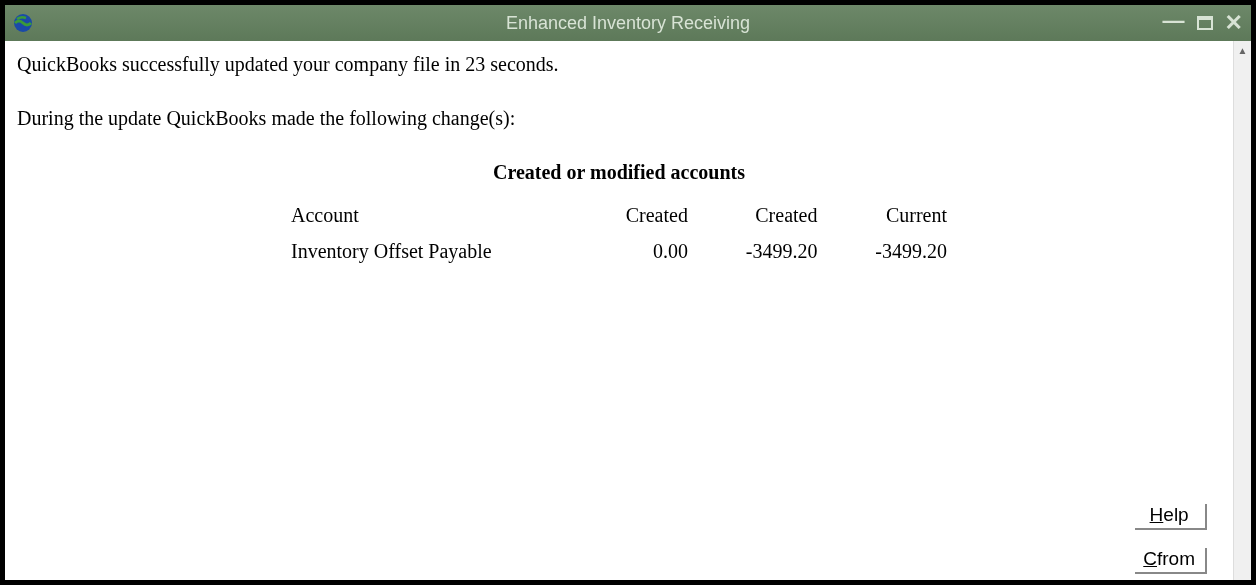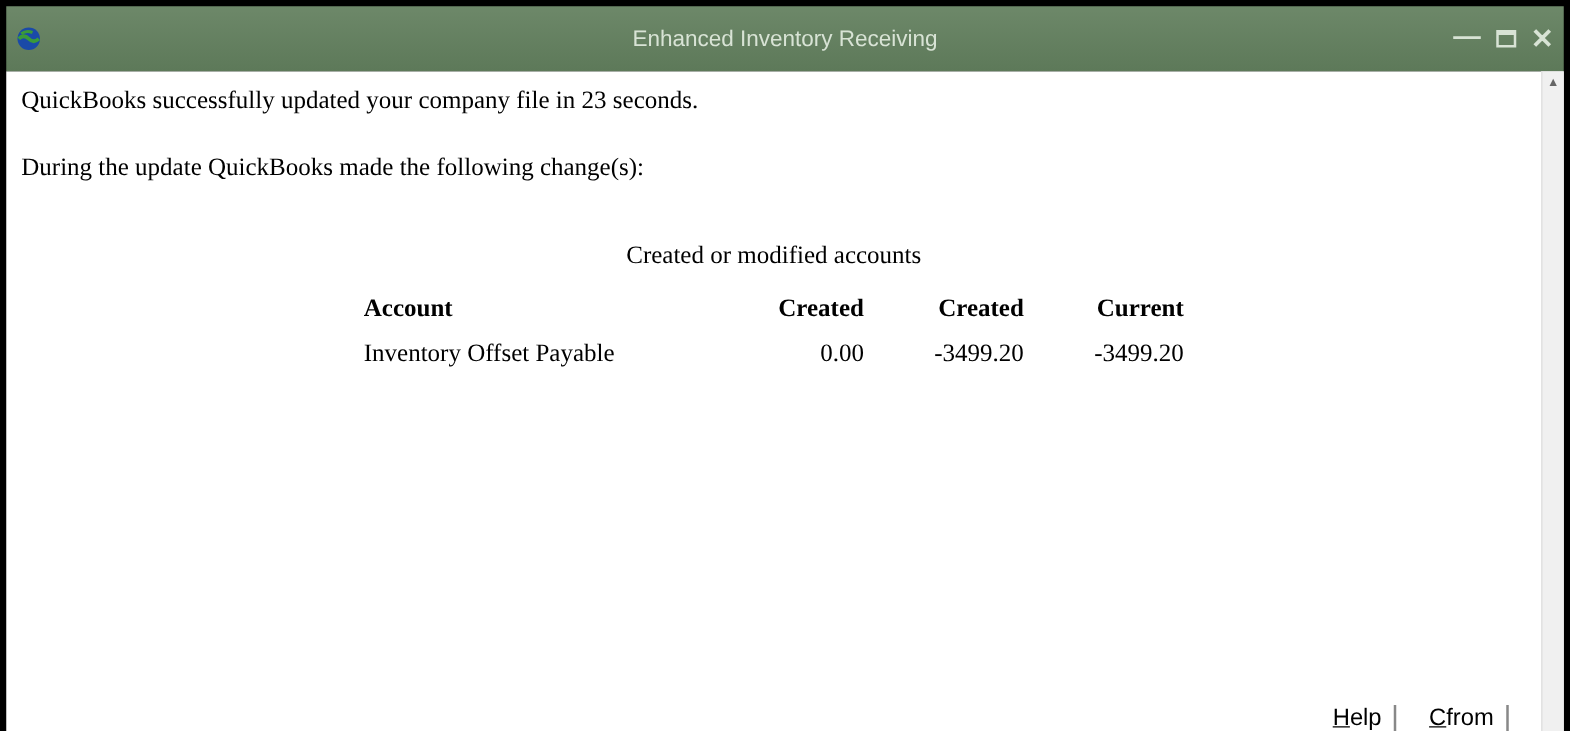--- a/index.html
+++ b/index.html
@@ -10,21 +10,21 @@
       height: 585px;
       overflow: hidden;
     }
     .window {
       width: 1256px;
       height: 585px;
       background: #000;
       padding: 5px;
     }
     .titlebar {
-      height: 52px;
+      height: 36px;
       background: linear-gradient(to bottom, #6d8869, #5d7959);
       display: flex;
       align-items: center;
       padding: 0 8px;
       position: relative;
     }
     .app-icon {
       width: 20px;
       height: 20px;
       margin-right: 8px;
@@ -91,60 +91,62 @@
       display: flex;
       align-items: center;
       justify-content: center;
       color: #666;
       font-size: 10px;
     }
     .intro-line {
       margin-bottom: 24px;
     }
     .changes-line {
-      margin-bottom: 40px;
+      margin-bottom: 24px;
     }
     .changes-list {
       list-style: disc;
       padding-left: 52px;
       margin-bottom: 28px;
     }
     .changes-list li {
       line-height: 1.4;
     }
     .table-wrap {
       width: 680px;
       margin: 0 auto;
     }
     .table-caption {
       text-align: center;
       font-size: 20px;
       margin-bottom: 10px;
+      font-weight: bold;
     }
     .accounts-table {
       border-collapse: collapse;
       width: 100%;
     }
     .accounts-table th, .accounts-table td {
       padding: 3px 12px;
       font-size: 20px;
     }
     .accounts-table th {
       text-align: left;
-      font-weight: bold;
+      font-weight: normal;
     }
     .accounts-table th.num, .accounts-table td.num {
       text-align: right;
     }
     .action-buttons {
       position: absolute;
       right: 26px;
       bottom: 6px;
       display: flex;
       gap: 18px;
+      flex-direction: column;
     }
     .action-btn {
       font-family: Arial, sans-serif;
       font-size: 19px;
       background: none;
       border: none;
       border-right: 2px solid #888;
       border-bottom: 2px solid #888;
       padding: 0 10px 2px 8px;
       cursor: pointer;

